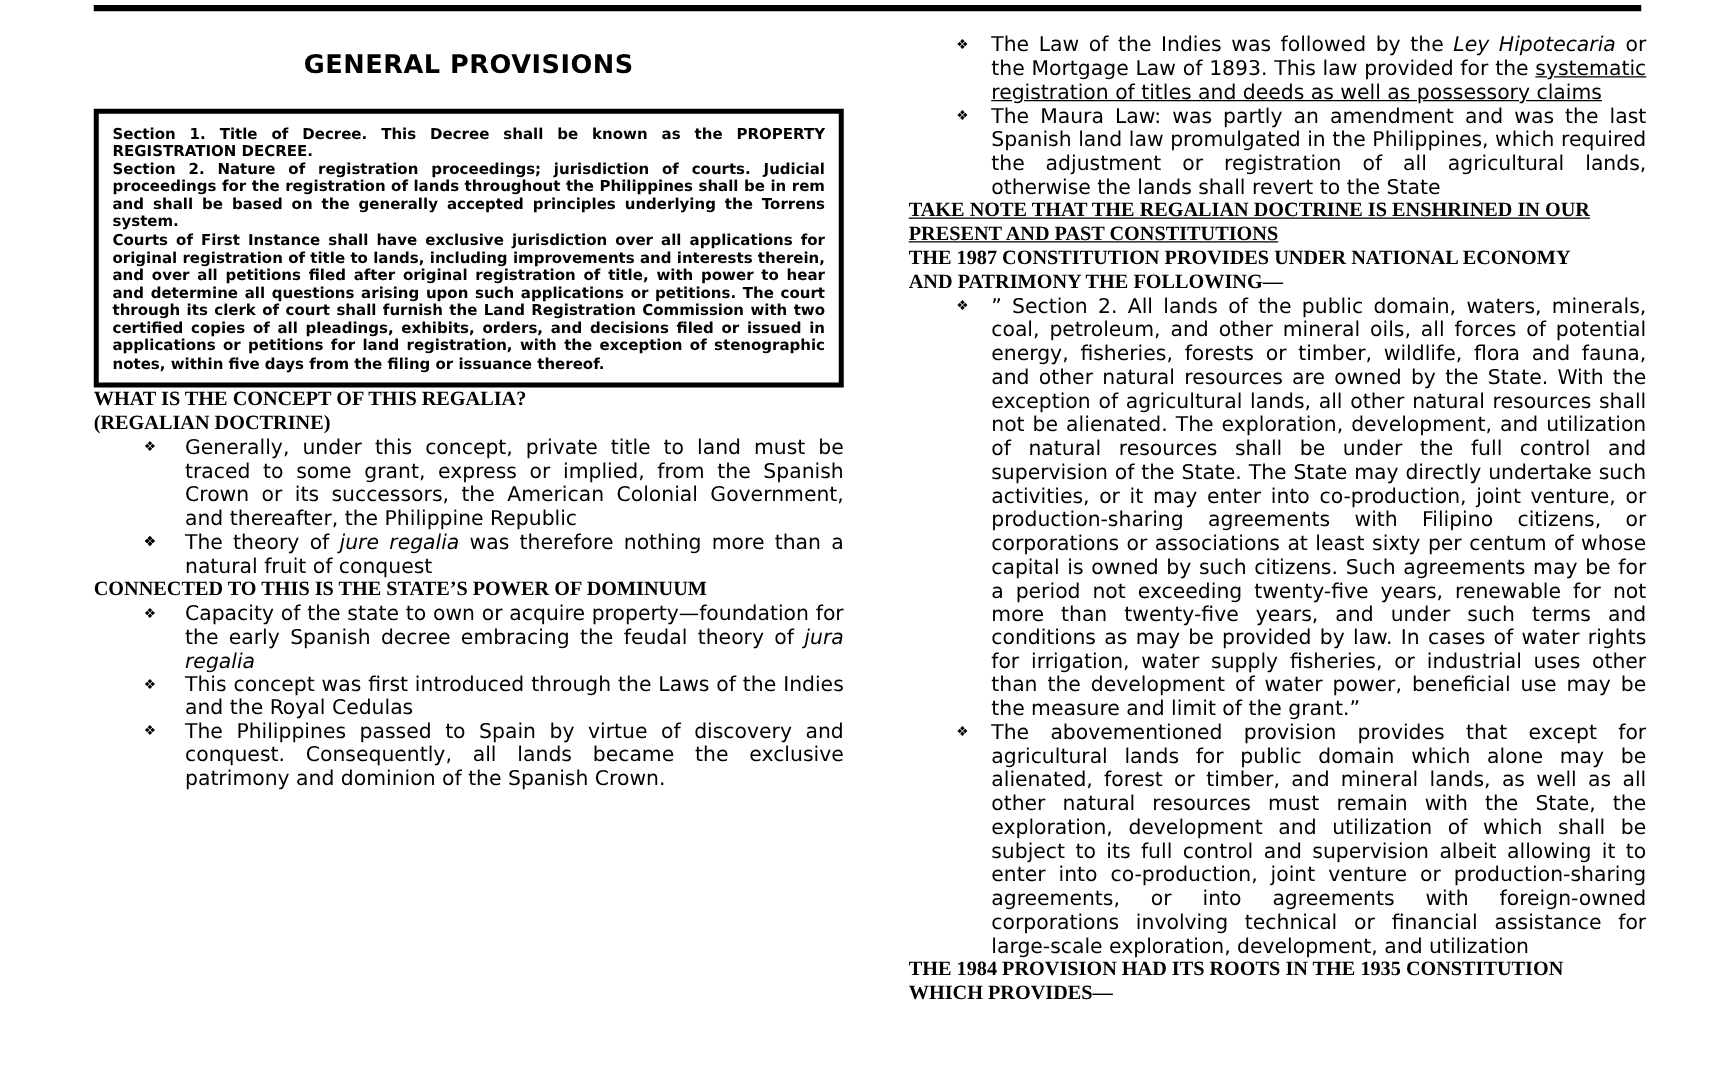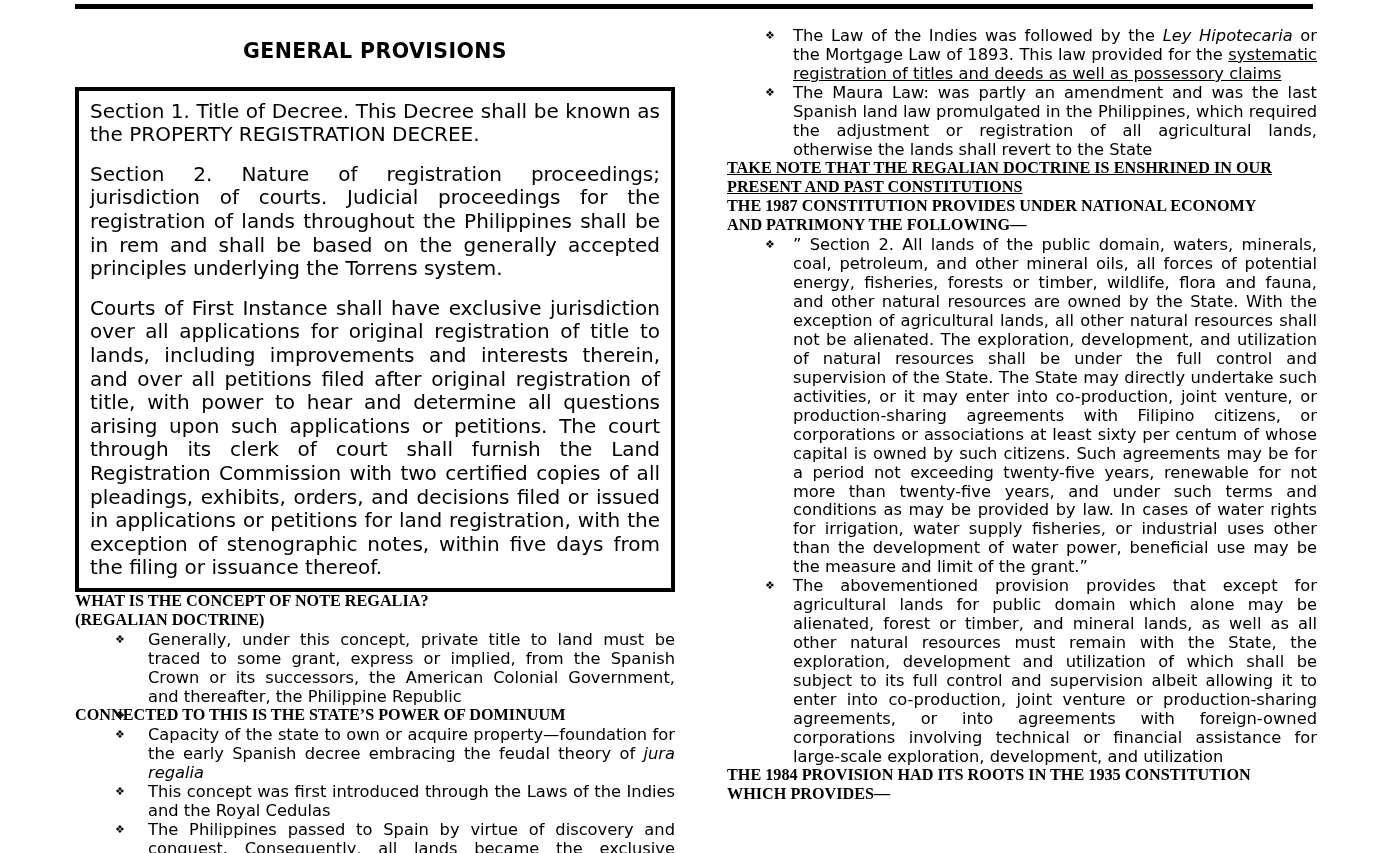--- a/index.html
+++ b/index.html
@@ -52,28 +52,27 @@
   }
 
   
   .decree-box {
     border: 4px solid #000000;
     margin-top: 23px;
     padding: 9px 11px 8px 11px;
     box-sizing: border-box;
   }
   .decree-para {
-    font-weight: normal;
-    font-size: 20px;
+    font-weight: bold;
+    font-size: 12px;
     line-height: 1.18;
     text-align: justify;
     margin: 0;
   }
   .decree-para + .decree-para {
-    margin-top: 16px;
   }
 
   
   h2.sec-head {
     font-weight: bold;
     font-size: 16.2px;
     line-height: 1.17;
     margin: 0;
     padding: 0;
     font-family: Liberation Serif, serif;
@@ -125,26 +124,26 @@
   <div class="col col-left">
 
     <div class="doc-title">GENERAL PROVISIONS</div>
 
     <div class="decree-box">
       <p class="decree-para">Section 1. Title of Decree. This Decree shall be known as the PROPERTY REGISTRATION DECREE.</p>
       <p class="decree-para">Section 2. Nature of registration proceedings; jurisdiction of courts. Judicial proceedings for the registration of lands throughout the Philippines shall be in rem and shall be based on the generally accepted principles underlying the Torrens system.</p>
       <p class="decree-para">Courts of First Instance shall have exclusive jurisdiction over all applications for original registration of title to lands, including improvements and interests therein, and over all petitions filed after original registration of title, with power to hear and determine all questions arising upon such applications or petitions. The court through its clerk of court shall furnish the Land Registration Commission with two certified copies of all pleadings, exhibits, orders, and decisions filed or issued in applications or petitions for land registration, with the exception of stenographic notes, within five days from the filing or issuance thereof.</p>
     </div>
 
-    <h2 class="sec-head head-gap-lg">WHAT IS THE CONCEPT OF NOTE REGALIA?</h2>
+    <h2 class="sec-head head-gap-lg">WHAT IS THE CONCEPT OF THIS REGALIA?</h2>
     <h2 class="sec-head">(REGALIAN DOCTRINE)</h2>
     <ul class="bullets list-after-head">
         <li><span class="bullet-glyph">❖</span><span><span>Generally, under this concept, private title to land must be traced to some grant, express or implied, from the Spanish Crown or its successors, the American Colonial Government, and thereafter, the Philippine Republic</span></span></li>
         <li><span class="bullet-glyph">❖</span></li>
-        <li><span class="bullet-glyph">❖</span></li>
+        <li><span class="bullet-glyph">❖</span><span><span>The theory of </span><em>jure regalia</em><span> was therefore nothing more than a natural fruit of conquest</span></span></li>
       </ul>
 
     <h2 class="sec-head head-gap-md">CONNECTED TO THIS IS THE STATE’S POWER OF DOMINUUM</h2>
     <ul class="bullets list-after-head">
         <li><span class="bullet-glyph">❖</span><span><span>Capacity of the state to own or acquire property—foundation for the early Spanish decree embracing the feudal theory of </span><em>jura regalia</em></span></li>
         <li><span class="bullet-glyph">❖</span><span><span>This concept was first introduced through the Laws of the Indies and the Royal Cedulas</span></span></li>
         <li><span class="bullet-glyph">❖</span><span><span>The Philippines passed to Spain by virtue of discovery and conquest.  Consequently, all lands became the exclusive patrimony and dominion of the Spanish Crown.</span></span></li>
       </ul>
 
   </div>

